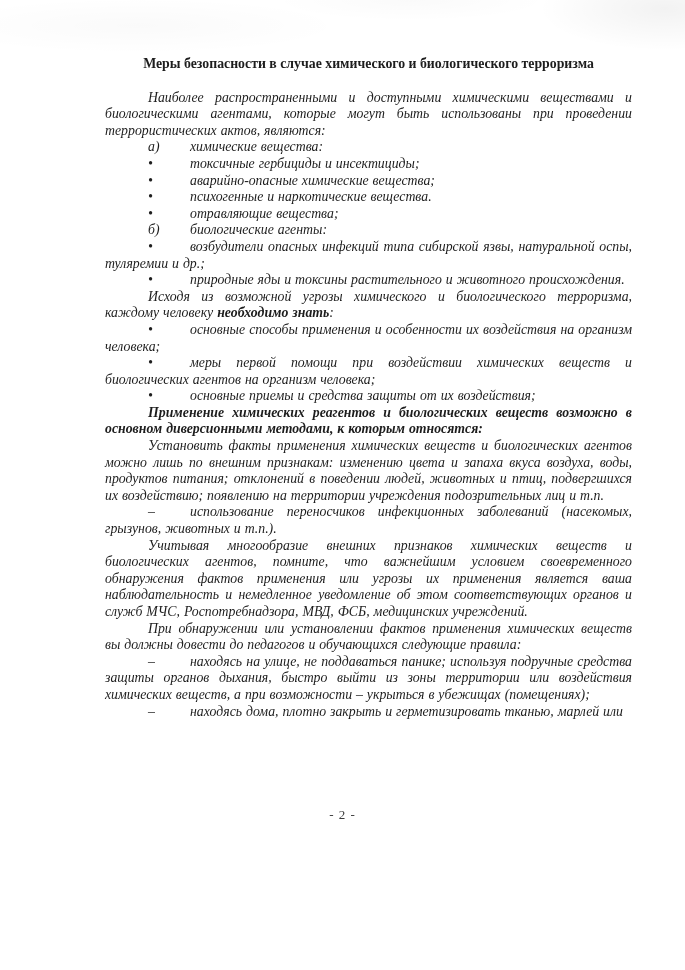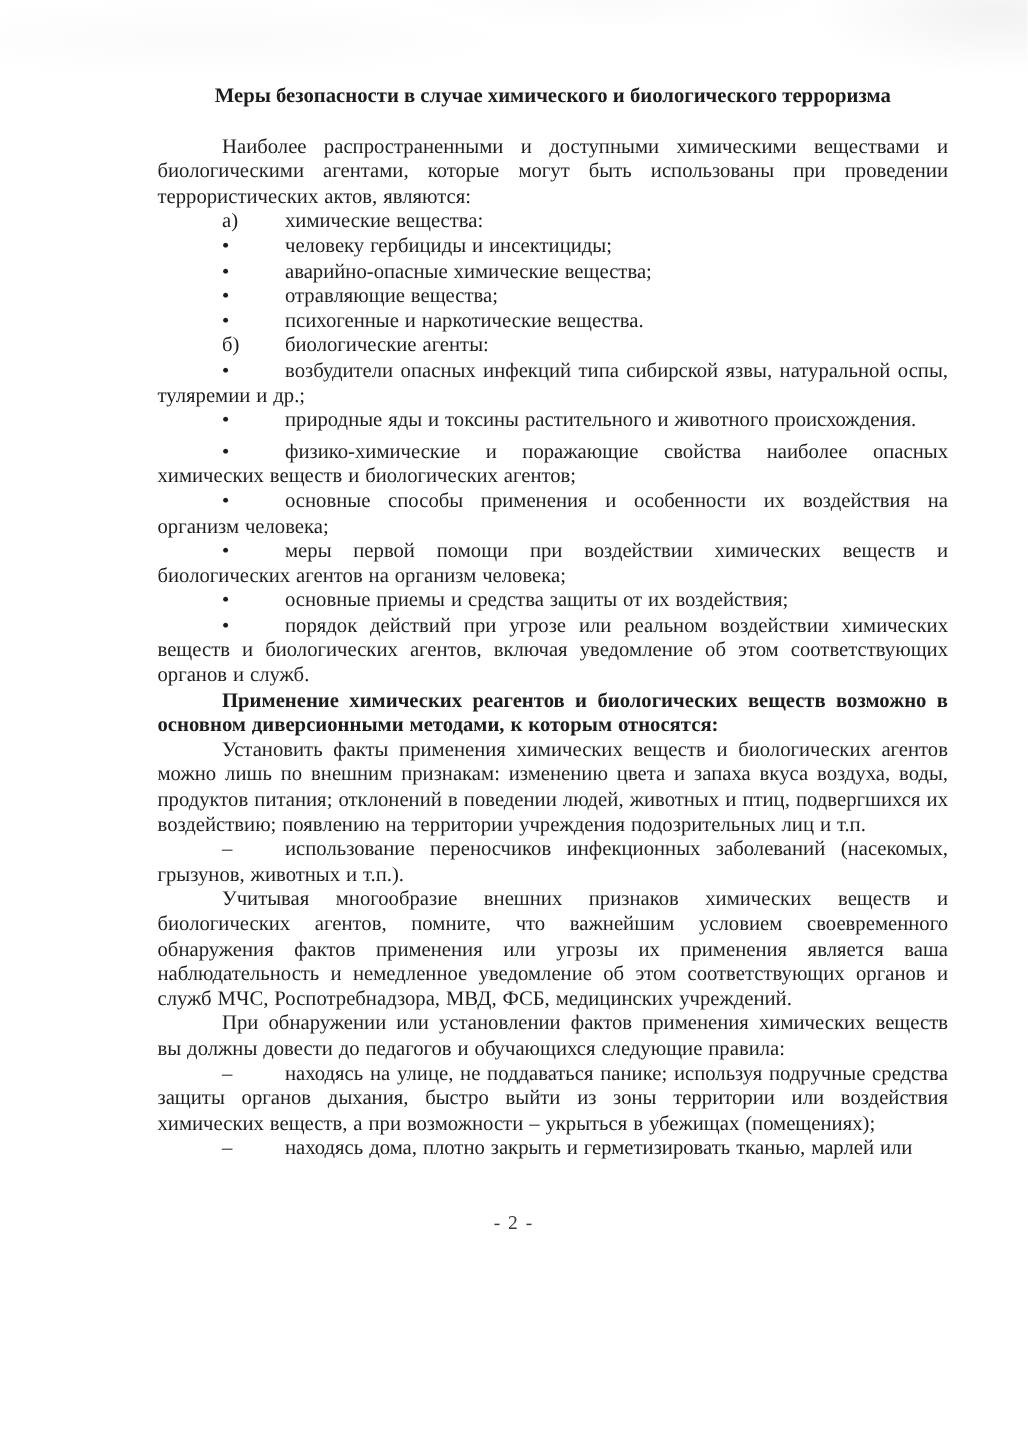--- a/index.html
+++ b/index.html
@@ -43,20 +43,21 @@
     font-weight: bold;
     text-align: center;
   }
   .content p {
     margin: 0;
     font-size: 13.8px;
     line-height: 16.6px;
     text-align: justify;
     text-indent: 43px;
     word-spacing: 0.5px;
+    font-style: italic;
   }
   .content p.gap {
     margin-top: 4px;
   }
   .content p.bold,
   .content .b {
     font-weight: bold;
   }
   .marker {
     display: inline-block;
@@ -77,32 +78,31 @@
 </head>
 <body>
 
 <div class="page">
   <div class="scan-noise"></div>
   <div class="content">
     <h1 class="doc-title">Меры безопасности в случае химического и биологического терроризма</h1>
     <div id="paragraphs">
         <p class=""><span>Наиболее распространенными и доступными химическими веществами и биологическими агентами, которые могут быть использованы при проведении террористических актов, являются:</span></p>
         <p class=""><span class="marker">а)</span><span>химические вещества:</span></p>
-        <p class=""><span class="marker">•</span><span>человеку гербициды и инсектициды;</span></p>
+        <p class=""><span class="marker">•</span><span>токсичные гербициды и инсектициды;</span></p>
         <p class=""><span class="marker">•</span><span>аварийно-опасные химические вещества;</span></p>
+        <p class=""><span class="marker">•</span><span>психогенные и наркотические вещества.</span></p>
         <p class=""><span class="marker">•</span><span>отравляющие вещества;</span></p>
-        <p class=""><span class="marker">•</span><span>психогенные и наркотические вещества.</span></p>
         <p class=""><span class="marker">б)</span><span>биологические агенты:</span></p>
         <p class=""><span class="marker">•</span><span>возбудители опасных инфекций типа сибирской язвы, натуральной оспы, туляремии и др.;</span></p>
         <p class=""><span class="marker">•</span><span>природные яды и токсины растительного и животного происхождения.</span></p>
-        <p class="gap"><span class="marker">•</span><span>физико-химические и поражающие свойства  наиболее опасных химических веществ и биологических агентов;</span></p>
+        <p class=""><span>Исходя из возможной угрозы химического и биологического терроризма, каждому человеку </span><span class="b">необходимо знать</span><span>:</span></p>
         <p class=""><span class="marker">•</span><span>основные способы применения и особенности их воздействия на организм человека;</span></p>
         <p class=""><span class="marker">•</span><span>меры первой помощи при воздействии химических веществ и биологических агентов на организм человека;</span></p>
         <p class=""><span class="marker">•</span><span>основные приемы и средства защиты от их воздействия;</span></p>
-        <p class=""><span class="marker">•</span><span>порядок действий при угрозе или реальном воздействии химических веществ и биологических агентов, включая уведомление об этом соответствующих органов и служб.</span></p>
         <p class="bold "><span class="b">Применение химических реагентов и биологических веществ возможно в основном диверсионными методами, к которым относятся:</span></p>
         <p class=""><span>Установить факты применения химических веществ и биологических агентов можно лишь по внешним признакам: изменению цвета и запаха вкуса воздуха, воды, продуктов питания; отклонений в поведении людей, животных и птиц, подвергшихся их воздействию; появлению на территории учреждения подозрительных лиц и т.п.</span></p>
         <p class=""><span class="marker">–</span><span>использование переносчиков инфекционных заболеваний (насекомых, грызунов, животных и т.п.).</span></p>
         <p class=""><span>Учитывая многообразие внешних признаков химических веществ и биологических агентов, помните, что важнейшим условием своевременного обнаружения фактов применения или угрозы их применения является ваша наблюдательность и немедленное уведомление об этом соответствующих органов и служб МЧС, Роспотребнадзора, МВД, ФСБ, медицинских учреждений.</span></p>
         <p class=""><span>При обнаружении или установлении фактов применения химических веществ вы должны довести до педагогов и обучающихся следующие правила:</span></p>
         <p class=""><span class="marker">–</span><span>находясь на улице, не поддаваться панике; используя подручные средства защиты органов дыхания, быстро выйти из зоны территории или воздействия химических веществ, а при возможности – укрыться в убежищах (помещениях);</span></p>
         <p class=""><span class="marker">–</span><span>находясь дома, плотно закрыть и герметизировать тканью, марлей или</span></p>
       </div>
   </div>
   <div class="footer">- 2 -</div>

